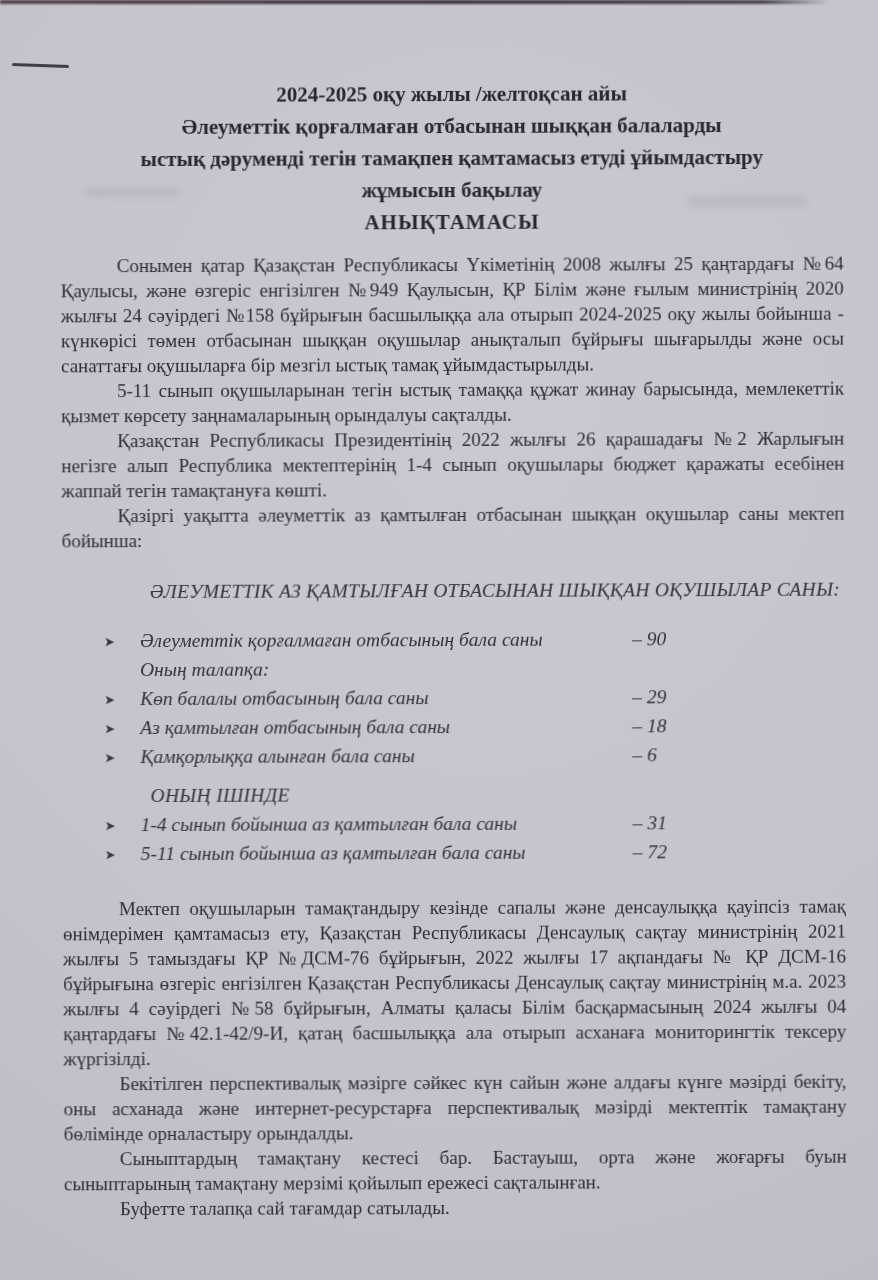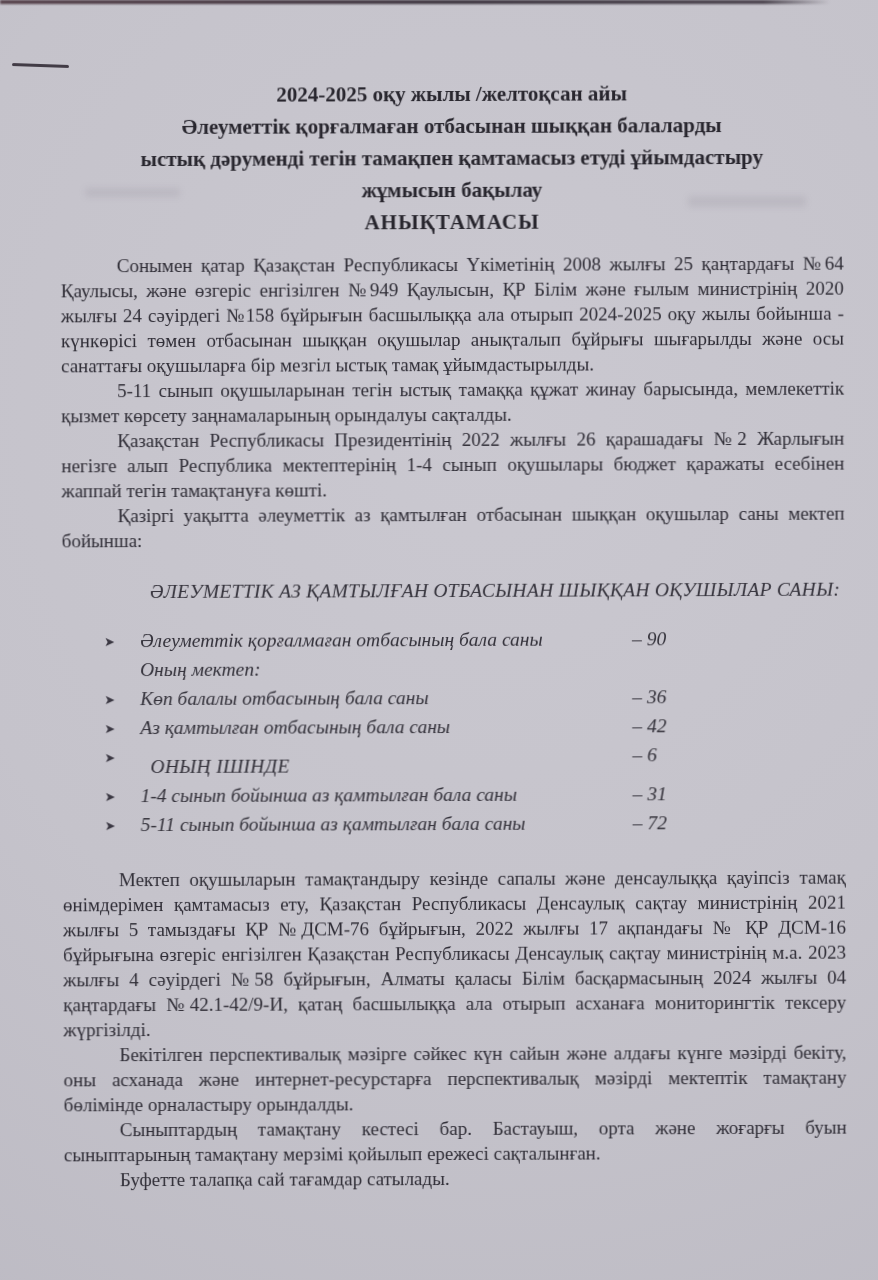--- a/index.html
+++ b/index.html
@@ -82,34 +82,35 @@
 
     <div class="sec-heading h1gap">ӘЛЕУМЕТТІК АЗ ҚАМТЫЛҒАН ОТБАСЫНАН ШЫҚҚАН ОҚУШЫЛАР САНЫ:</div>
 
     <div class="list">
       <div class="row">
         <span class="bullet">➤</span>
         <span class="lbl">Әлеуметтік қорғалмаған отбасының бала саны</span>
         <span class="val">– 90</span>
       </div>
       <div class="row">
-        <span class="lbl">Оның мектеп:</span>
+        <span class="lbl">Оның талапқа:</span>
       </div>
       <div class="row">
         <span class="bullet">➤</span>
         <span class="lbl">Көп балалы отбасының бала саны</span>
-        <span class="val">– 36</span>
+        <span class="val">– 29</span>
       </div>
       <div class="row">
         <span class="bullet">➤</span>
         <span class="lbl">Аз қамтылған отбасының бала саны</span>
-        <span class="val">– 42</span>
+        <span class="val">– 18</span>
       </div>
       <div class="row">
         <span class="bullet">➤</span>
+        <span class="lbl">Қамқорлыққа алынған бала саны</span>
         <span class="val">– 6</span>
       </div>
     </div>
 
     <div class="sec-heading h2gap">ОНЫҢ ІШІНДЕ</div>
 
     <div class="list" style="margin-top:2px;">
       <div class="row">
         <span class="bullet">➤</span>
         <span class="lbl">1-4 сынып бойынша аз қамтылған бала саны</span>

